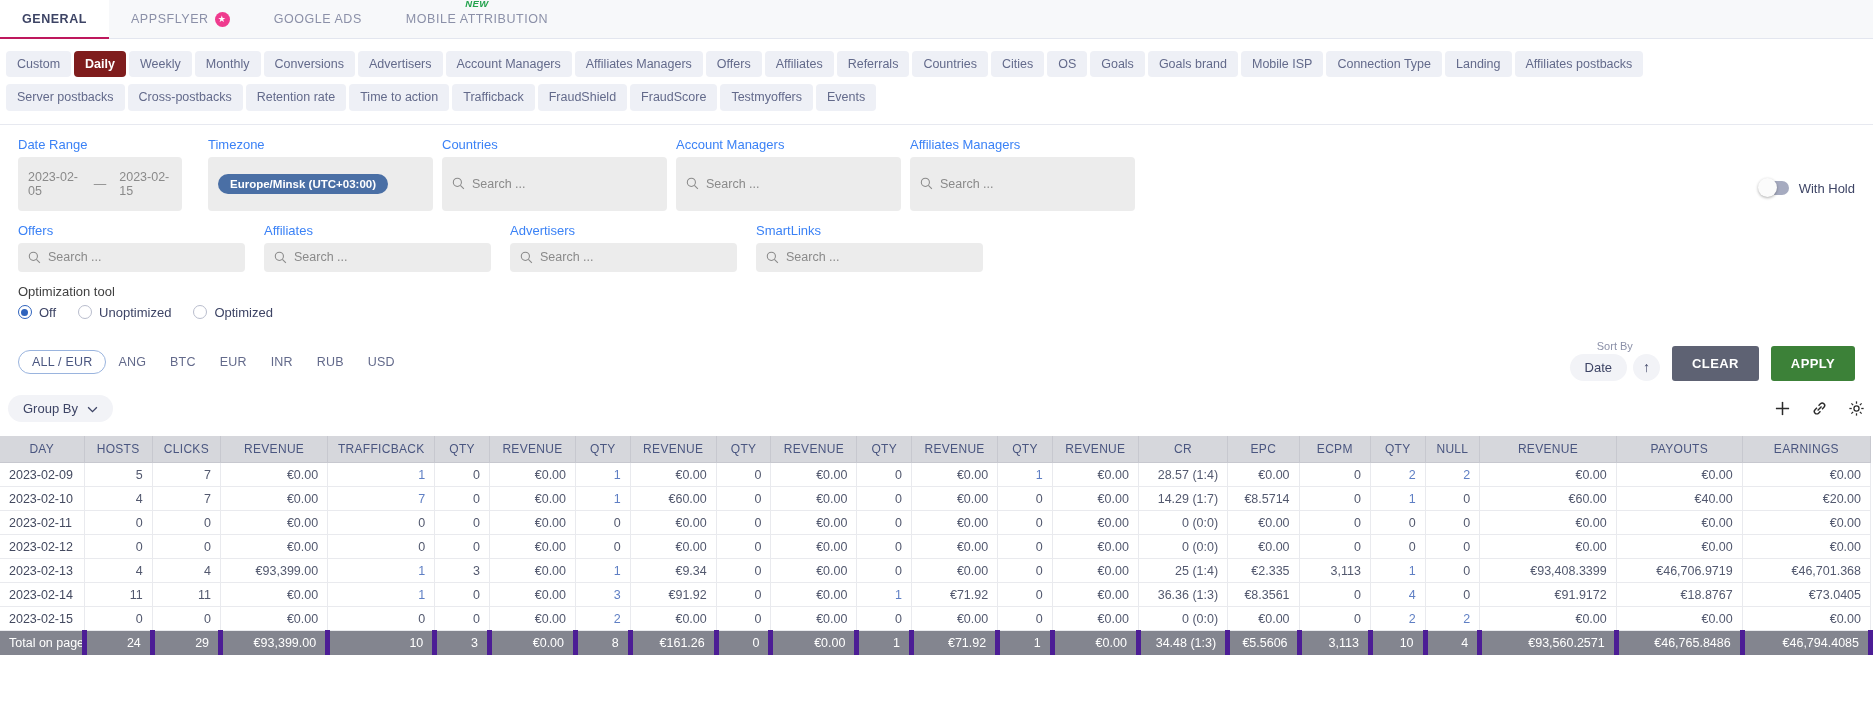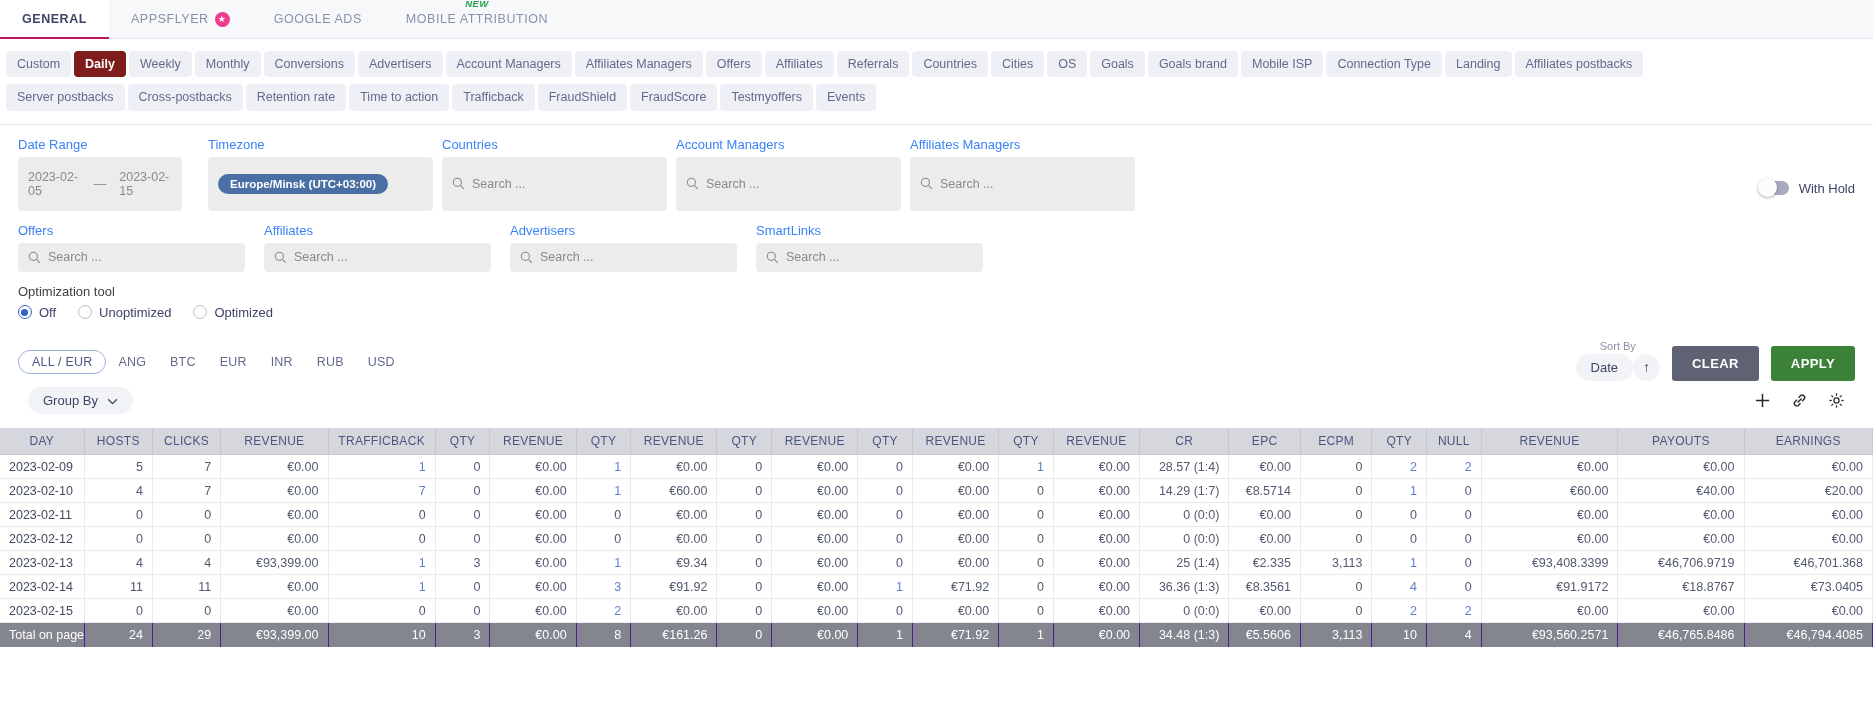--- a/index.html
+++ b/index.html
@@ -136,21 +136,21 @@
     font-size: 12.5px; color:#636a8b;
     padding: 5px 12px; cursor:pointer; letter-spacing:.2px;
   }
   .cur.active {
     border:1px solid #9ab4de; border-radius:13px;
     color:#4a5680; padding: 4px 13px;
   }
   .rightctl { position:absolute; right:18px; top:-4px; display:flex; align-items:flex-end; gap:12px; }
   .sortwrap { display:flex; flex-direction:column; align-items:center; }
   .sortby-label { font-size:11px; color:#8b90a8; margin-bottom:2px; }
-  .sortpills { display:flex; align-items:center; }
+  .sortpills { display:flex; align-items:center; gap:6px; }
   .sortpill {
     background:#f2f3f7; border-radius:14px; font-size:13px;
     color:#3d4465; padding:6px 15px; cursor:pointer;
   }
   .sortarrow {
     background:#f2f3f7; border-radius:50%;
     width:27px; height:27px; display:flex; align-items:center; justify-content:center;
     font-size:14px; color:#3d4465; cursor:pointer;
   }
   .btn {
@@ -158,21 +158,21 @@
     font-size:13px; letter-spacing:.4px; font-weight:600;
     color:#fff; padding:10px 20px; cursor:pointer;
     font-family:"Liberation Sans", sans-serif;
   }
   .btn.clear { background:#5e6273; }
   .btn.apply { background:#3c8138; }
 
   
   .gbrow {
     display:flex; align-items:center; justify-content:space-between;
-    padding: 0 28px; margin-top: 6px; height: 30px;
+    padding: 0 8px; margin-top: 14px; height: 30px;
   }
   .gbpill {
     background:#f2f3f7; border-radius:14px;
     font-size:13px; color:#3d4465; padding:6px 15px;
     display:flex; align-items:center; gap:9px; cursor:pointer;
   }
   .gbicons { display:flex; align-items:center; gap:20px; color:#2b2b2b; }
   .gbicons > span { cursor:pointer; display:flex; }
 
   
@@ -200,21 +200,21 @@
     border-right: 1px solid #e9eaee;
     border-bottom: 1px solid #e9eaee;
     white-space: nowrap;
     overflow: hidden;
   }
   tbody td.day { text-align: left; color:#43495f; }
   tbody td.link { color:#5f7fc4; }
   tbody tr.total td {
     background: #83858f;
     color: #ffffff;
-    border-right: 1px solid #4c1d95;
+    border-right: 5px solid #4c1d95;
     border-bottom: none;
     font-weight: 400;
   }
   tbody tr.total td.day { text-align:left; color:#ffffff; }
 </style>
 </head>
 <body>
 
 <div class="topbar">
   <div class="toptab active">

